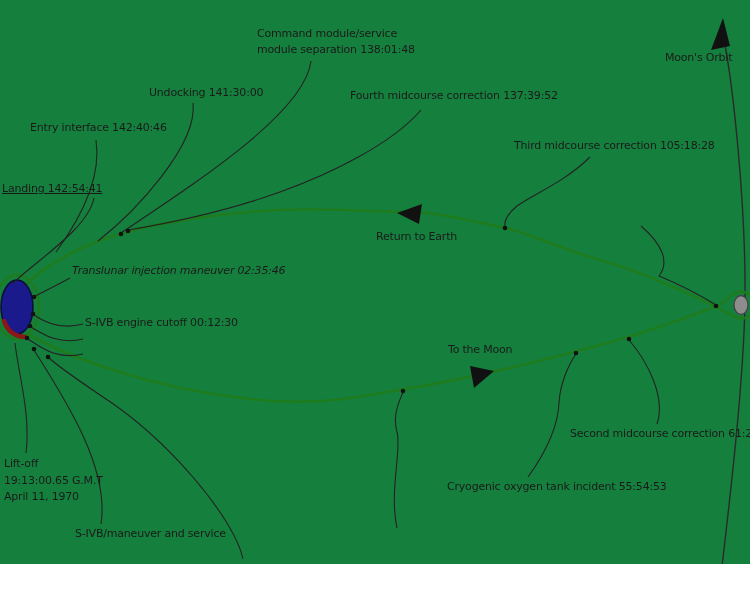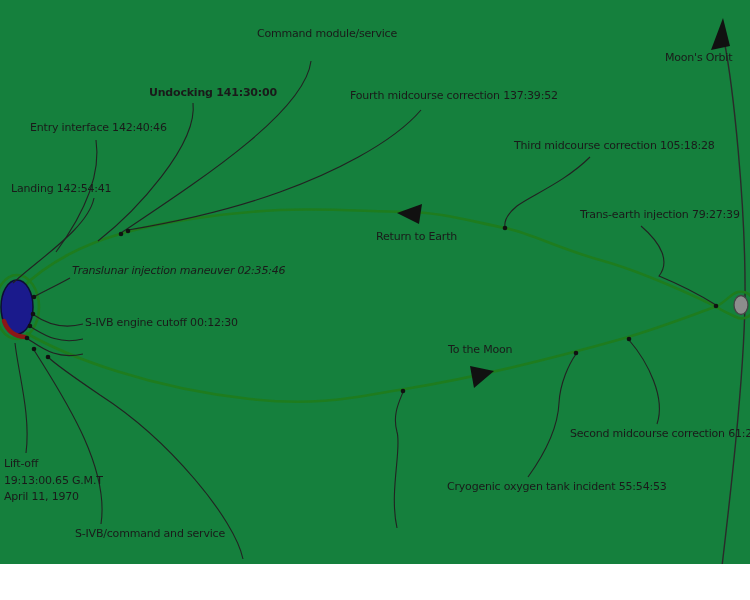--- a/index.html
+++ b/index.html
@@ -90,54 +90,54 @@
       <circle cx="48" cy="357" r="2.3"></circle>
       <circle cx="34" cy="297" r="2.3"></circle>
       <circle cx="33" cy="314" r="2.3"></circle>
       <circle cx="30" cy="326" r="2.3"></circle>
       <circle cx="27" cy="338" r="2.3"></circle>
     </g>
   </svg>
 
   <div class="lbl" style="left:257px; top:26px;">
     <div>Command module/service</div>
+    <div>module separation 138:01:48</div>
   </div>
 
   <div class="lbl" style="left:665px; top:50px;">Moon's Orbit</div>
 
-  <div class="lbl" style="left:149px; top:85px;font-weight:bold;">Undocking 141:30:00</div>
+  <div class="lbl" style="left:149px; top:85px;">Undocking 141:30:00</div>
 
   <div class="lbl" style="left:350px; top:88px;">Fourth midcourse correction 137:39:52</div>
 
   <div class="lbl" style="left:30px; top:120px;">Entry interface 142:40:46</div>
 
   <div class="lbl" style="left:514px; top:138px;">Third midcourse correction 105:18:28</div>
 
-  <div class="lbl" style="left:11px; top:181px;">Landing 142:54:41</div>
+  <div class="lbl" style="left:2px; top:181px;text-decoration:underline;">Landing 142:54:41</div>
 
-  <div class="lbl" style="left:580px; top:207px;">Trans-earth injection 79:27:39</div>
 
   <div class="lbl" style="left:376px; top:229px;">Return to Earth</div>
 
   <div class="lbl" style="left:72px; top:263px;font-style:italic;">Translunar injection maneuver 02:35:46</div>
 
   <div class="lbl" style="left:85px; top:315px;">S-IVB engine cutoff 00:12:30</div>
 
   <div class="lbl" style="left:448px; top:342px;">To the Moon</div>
 
   <div class="lbl" style="left:570px; top:426px;">Second midcourse correction 61:29:43</div>
 
   <div class="lbl" style="left:4px; top:456px; line-height:16.5px;">
     <div>Lift-off</div>
     <div>19:13:00.65 G.M.T</div>
     <div>April 11, 1970</div>
   </div>
 
   <div class="lbl" style="left:447px; top:479px;">Cryogenic oxygen tank incident 55:54:53</div>
 
   <div class="lbl" style="left:75px; top:526px;">
-    <div>S-IVB/command and service</div>
+    <div>S-IVB/maneuver and service</div>
   </div>
 
 
   <div class="lbl" style="left:217px; top:561px;">Second 03:19:09</div>
 
 </div>
 
 </body></html>

